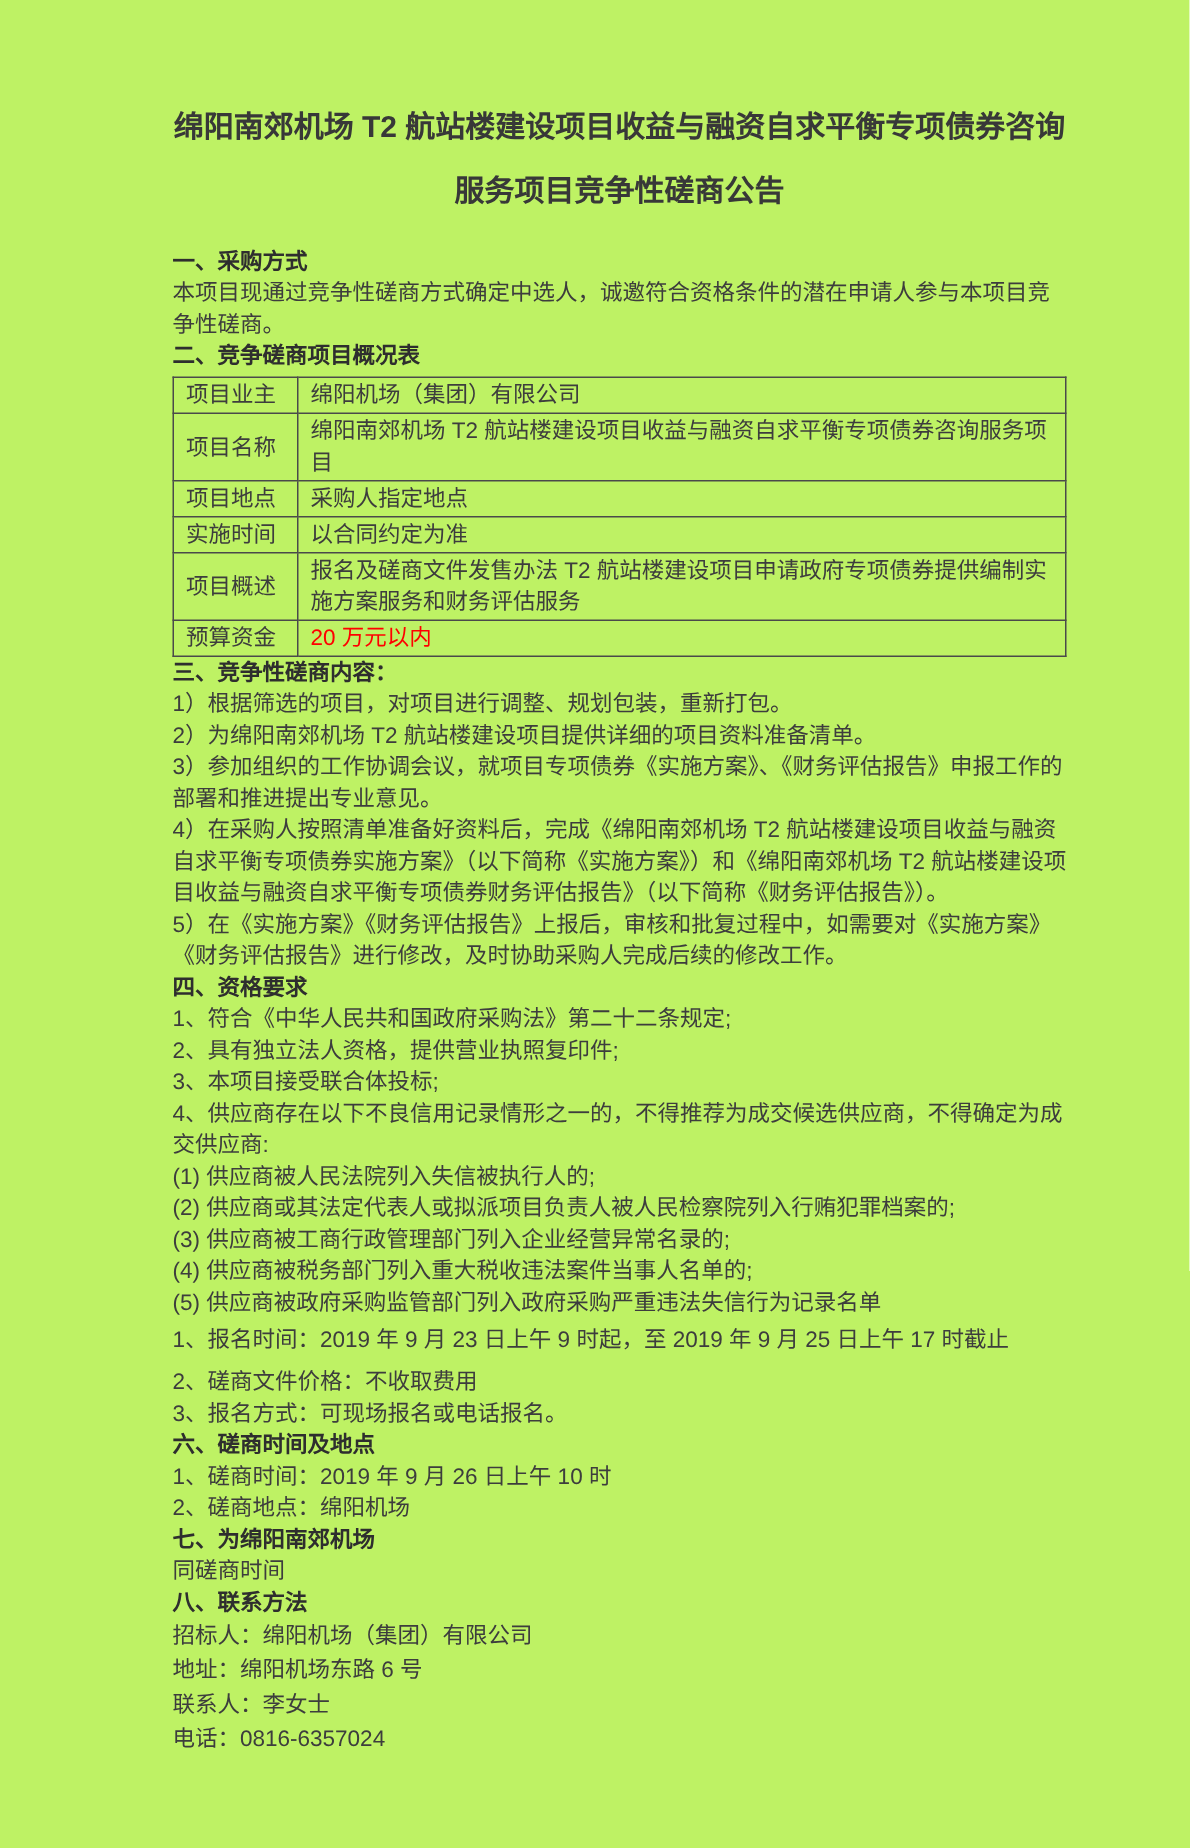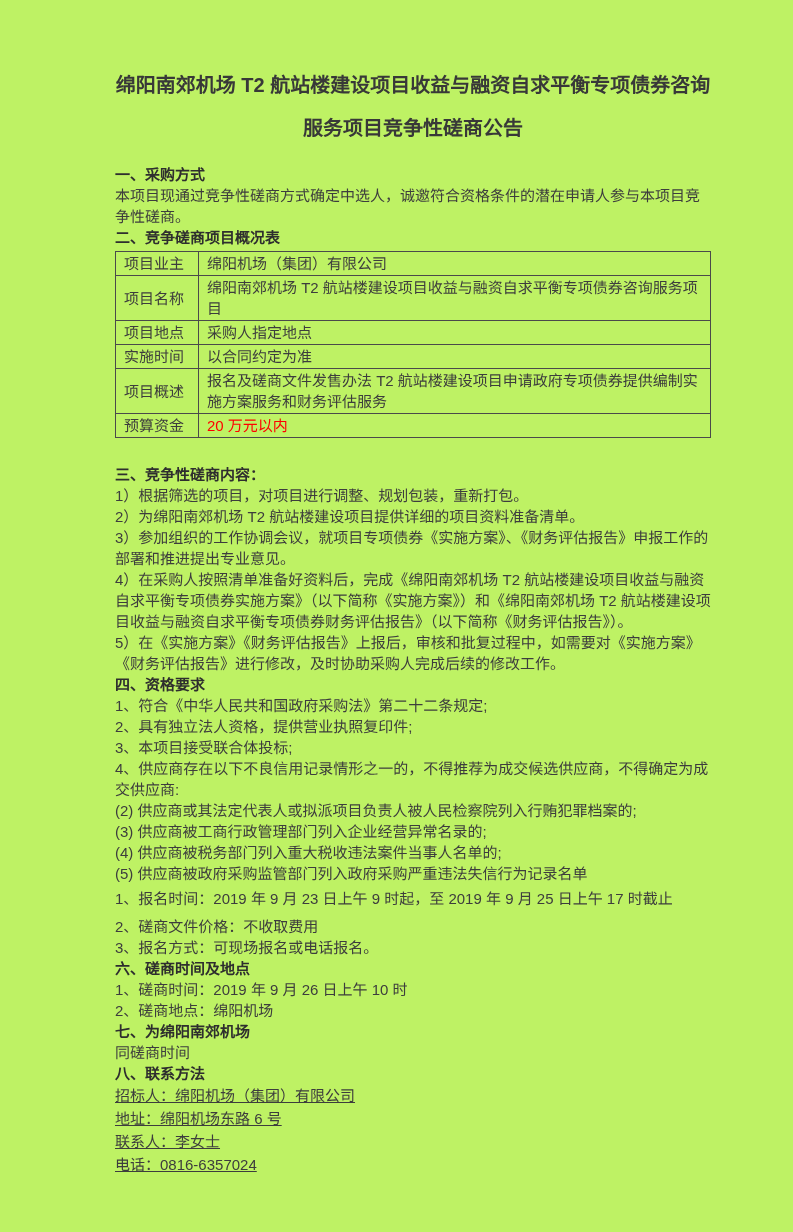--- a/index.html
+++ b/index.html
@@ -46,41 +46,40 @@
     line-height: 21px;
     color: #3d3d3d;
   }
   .item.spaced {
     margin-top: 4px;
     margin-bottom: 7px;
   }
   table.overview {
     width: 100%;
     border-collapse: collapse;
-    margin: 3px 0 26px 0;
+    margin: 3px 0 0 0;
     border-radius: 32px;
   }
   table.overview td {
     border: 1px solid #4a4a4a;
     font-size: 15px;
     line-height: 21px;
     padding: 1px 8px;
     vertical-align: middle;
     color: #3d3d3d;
   }
   table.overview td.row-label {
     width: 66px;
     white-space: nowrap;
   }
   .contact-line {
     margin: 0;
     font-size: 15px;
     line-height: 23px;
     color: #3d3d3d;
-    text-decoration: underline;
   }
 </style>
 </head>
 <body>
 
 <div class="page">
   <div class="content">
 
     <h1 class="doc-title">
       <span class="title-line">绵阳南郊机场 T2 航站楼建设项目收益与融资自求平衡专项债券咨询</span>
@@ -132,20 +131,21 @@
       <p class="item">4）在采购人按照清单准备好资料后，完成《绵阳南郊机场 T2 航站楼建设项目收益与融资自求平衡专项债券实施方案》（以下简称《实施方案》）和《绵阳南郊机场 T2 航站楼建设项目收益与融资自求平衡专项债券财务评估报告》（以下简称《财务评估报告》）。</p>
       <p class="item">5）在《实施方案》《财务评估报告》上报后，审核和批复过程中，如需要对《实施方案》《财务评估报告》进行修改，及时协助采购人完成后续的修改工作。</p>
     </section>
 
     <section>
       <h2 class="section-heading">四、资格要求</h2>
       <p class="item">1、符合《中华人民共和国政府采购法》第二十二条规定;</p>
       <p class="item">2、具有独立法人资格，提供营业执照复印件;</p>
       <p class="item">3、本项目接受联合体投标;</p>
       <p class="item">4、供应商存在以下不良信用记录情形之一的，不得推荐为成交候选供应商，不得确定为成交供应商:</p>
+      <p class="item">(1) 供应商被人民法院列入失信被执行人的;</p>
       <p class="item">(2) 供应商或其法定代表人或拟派项目负责人被人民检察院列入行贿犯罪档案的;</p>
       <p class="item">(3) 供应商被工商行政管理部门列入企业经营异常名录的;</p>
       <p class="item">(4) 供应商被税务部门列入重大税收违法案件当事人名单的;</p>
       <p class="item">(5) 供应商被政府采购监管部门列入政府采购严重违法失信行为记录名单</p>
     </section>
 
     <section>
       <p class="item spaced">1、报名时间：2019 年 9 月 23 日上午 9 时起，至 2019 年 9 月 25 日上午 17 时截止</p>
       <p class="item">2、磋商文件价格：不收取费用</p>
       <p class="item">3、报名方式：可现场报名或电话报名。</p>

